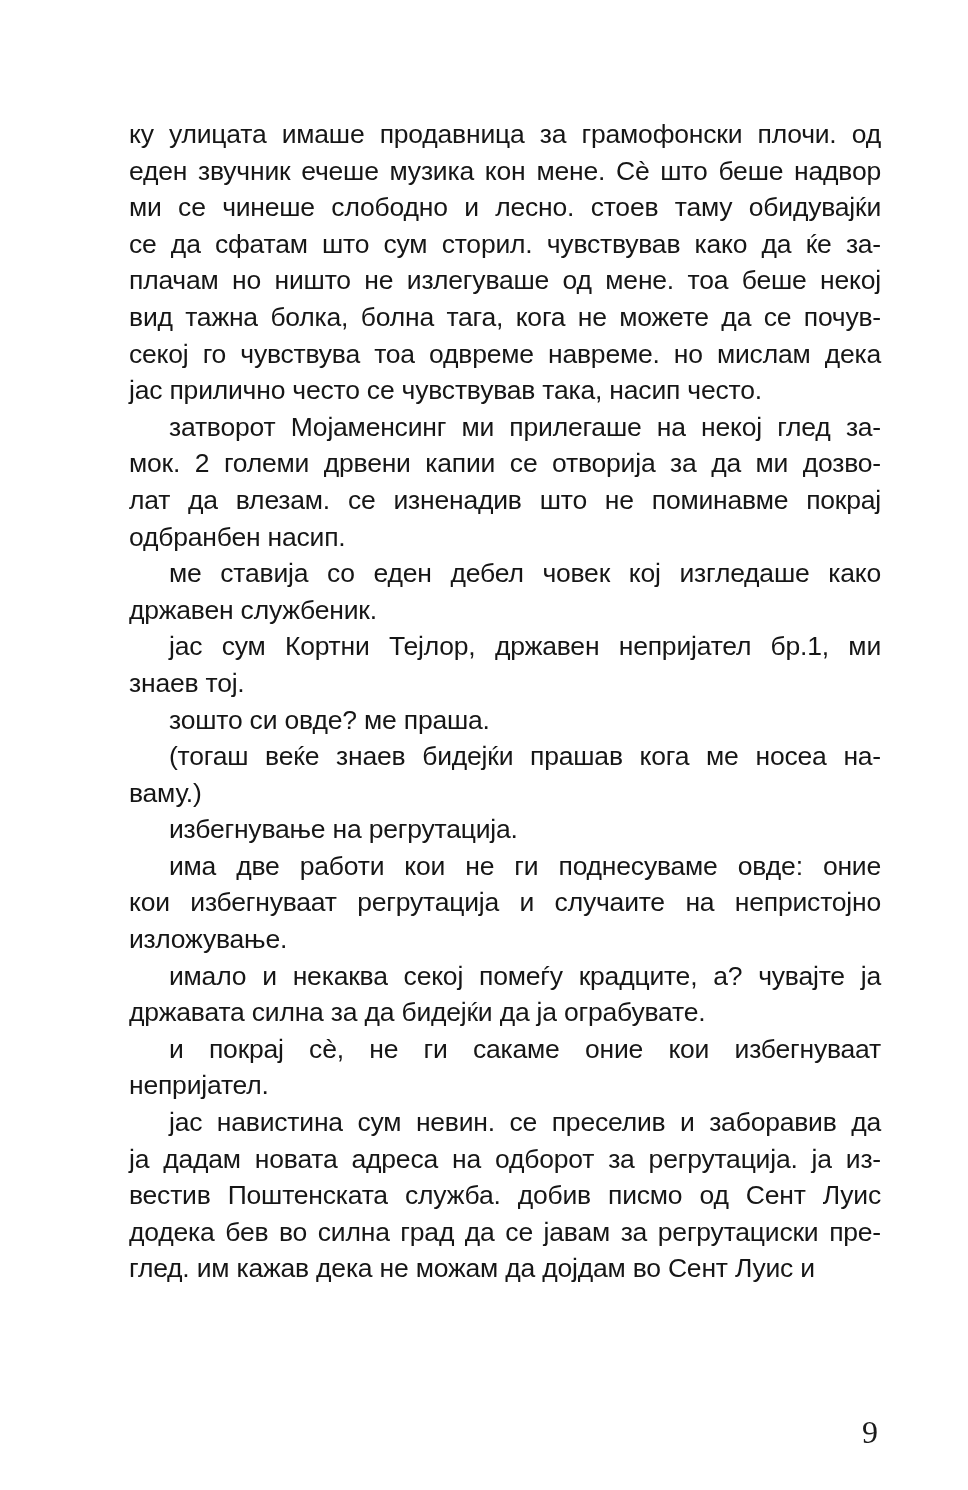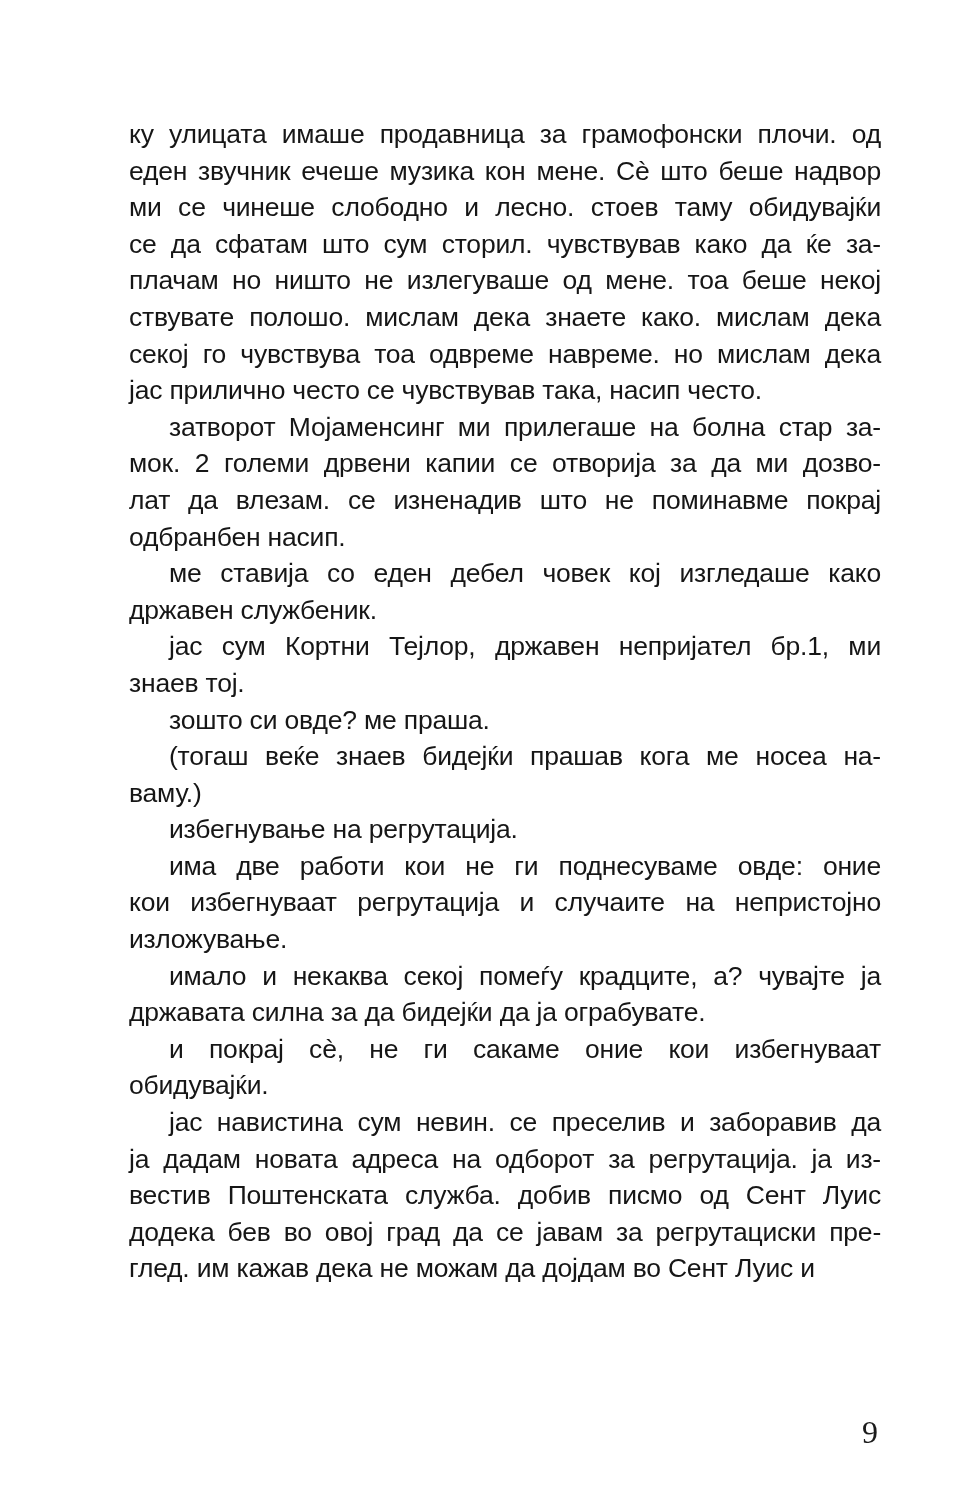--- a/index.html
+++ b/index.html
@@ -54,26 +54,26 @@
 <body>
 
 <div class="page">
   <div class="text-block">
       <div class="paragraph">
         <div class="line justified">ку улицата имаше продавница за грамофонски плочи. од</div>
         <div class="line justified">еден звучник ечеше музика кон мене. Сè што беше надвор</div>
         <div class="line justified">ми се чинеше слободно и лесно. стоев таму обидувајќи</div>
         <div class="line justified">се да сфатам што сум сторил. чувствував како да ќе за-</div>
         <div class="line justified">плачам но ништо не излегуваше од мене. тоа беше некој</div>
-        <div class="line justified">ствувате полошо. мислам дека знаете како. мислам дека</div>
+        <div class="line justified">вид тажна болка, болна тага, кога не можете да се почув-</div>
         <div class="line justified">секој го чувствува тоа одвреме навреме. но мислам дека</div>
         <div class="line">јас прилично често се чувствував така, насип често.</div>
       </div>
       <div class="paragraph">
-        <div class="line justified first-line">затворот Мојаменсинг ми прилегаше на болна стар за-</div>
+        <div class="line justified first-line">затворот Мојаменсинг ми прилегаше на некој глед за-</div>
         <div class="line justified">мок. 2 големи дрвени капии се отворија за да ми дозво-</div>
         <div class="line justified">лат да влезам. се изненадив што не поминавме покрај</div>
         <div class="line">одбранбен насип.</div>
       </div>
       <div class="paragraph">
         <div class="line justified first-line">ме ставија со еден дебел човек кој изгледаше како</div>
         <div class="line">државен службеник.</div>
       </div>
       <div class="paragraph">
         <div class="line justified first-line">јас сум Кортни Тејлор, државен непријател бр.1, ми</div>
@@ -93,24 +93,24 @@
         <div class="line justified first-line">има две работи кои не ги поднесуваме овде: оние</div>
         <div class="line justified">кои избегнуваат регрутација и случаите на непристојно</div>
         <div class="line">изложување.</div>
       </div>
       <div class="paragraph">
         <div class="line justified first-line">имало и некаква секој помеѓу крадците, а? чувајте ја</div>
         <div class="line">државата силна за да бидејќи да ја ограбувате.</div>
       </div>
       <div class="paragraph">
         <div class="line justified first-line">и покрај сè, не ги сакаме оние кои избегнуваат</div>
-        <div class="line">обидувајќи.</div>
+        <div class="line">непријател.</div>
       </div>
       <div class="paragraph">
         <div class="line justified first-line">јас навистина сум невин. се преселив и заборавив да</div>
         <div class="line justified">ја дадам новата адреса на одборот за регрутација. ја из-</div>
         <div class="line justified">вестив Поштенската служба. добив писмо од Сент Луис</div>
-        <div class="line justified">додека бев во овој град да се јавам за регрутациски пре-</div>
+        <div class="line justified">додека бев во силна град да се јавам за регрутациски пре-</div>
         <div class="line">глед. им кажав дека не можам да дојдам во Сент Луис и</div>
       </div>
     </div>
   <div class="page-number">9</div>
 </div>
 
 </body></html>

